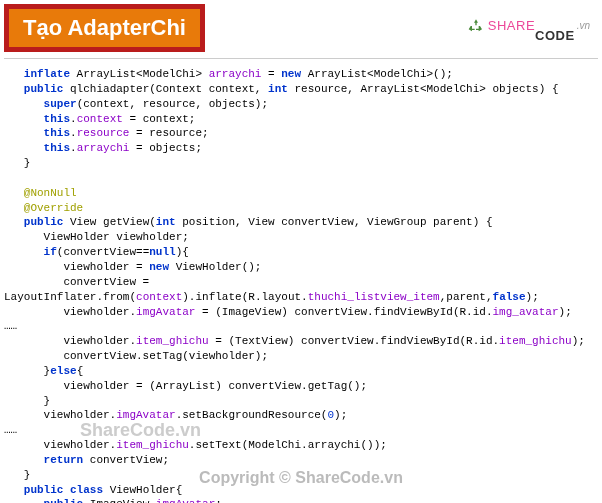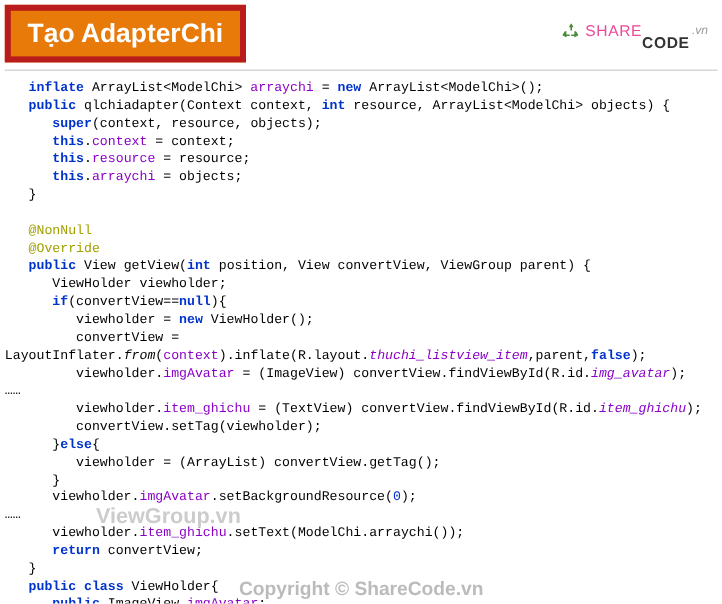--- a/index.html
+++ b/index.html
@@ -9,23 +9,23 @@
   .logo-icon { display: inline-flex; width: 16px; height: 16px; margin-right: 4px; }
   .logo-share { color: #ec4899; font-weight: normal; letter-spacing: 0.5px; }
   .logo-code { color: #333; font-weight: bold; letter-spacing: 0.5px; margin-top: 20px; }
   .logo-vn { color: #999; font-size: 10px; margin-left: 2px; font-style: italic; }
   .separator { border-top: 1px solid #ccc; margin: 6px 4px 8px 4px; }
   .code { font-family: "Courier New", monospace; font-size: 11px; line-height: 1.35; white-space: pre; padding-left: 4px; color: #000; }
   .kw { color: #0033cc; font-weight: bold; }
   .kw2 { color: #0033cc; }
   .ann { color: #a0a000; }
   .field { color: #8b00c7; }
-  .italic { font-style: italic; }
+  .italic { }
   .watermark1 { position: absolute; top: 420px; left: 80px; color: #ccc; font-size: 18px; font-weight: bold; pointer-events: none; }
-  .watermark2 { position: absolute; bottom: 2px; left: 0; right: 0; text-align: center; color: #bbb; font-size: 16px; font-weight: bold; pointer-events: none; }
+  .watermark2 { position: absolute; bottom: 16px; left: 0; right: 0; text-align: center; color: #bbb; font-size: 16px; font-weight: bold; pointer-events: none; }
 </style>
 </head>
 <body>
 
 
 
 <div class="title-bar">Tạo AdapterChi</div>
 
 <div class="logo">
   <span class="logo-icon">
@@ -67,17 +67,17 @@
 <span>……</span>
 <span>      viewholder.</span><span class="field">item_ghichu</span><span>.setText(ModelChi.arraychi());</span>
 <span class="kw">      return</span><span> convertView;</span>
 <span>   }</span>
 <span class="kw">   public class </span><span>ViewHolder{</span>
 <span class="kw">      public</span><span> ImageView </span><span class="field">imgAvatar</span><span>;</span>
 
 
 </div>
 
-<div class="watermark1">ViewGroup.vn</div>
+<div class="watermark1">ShareCode.vn</div>
 <div class="watermark2">Copyright © ShareCode.vn</div>
 
 
 
 
 </body></html>

